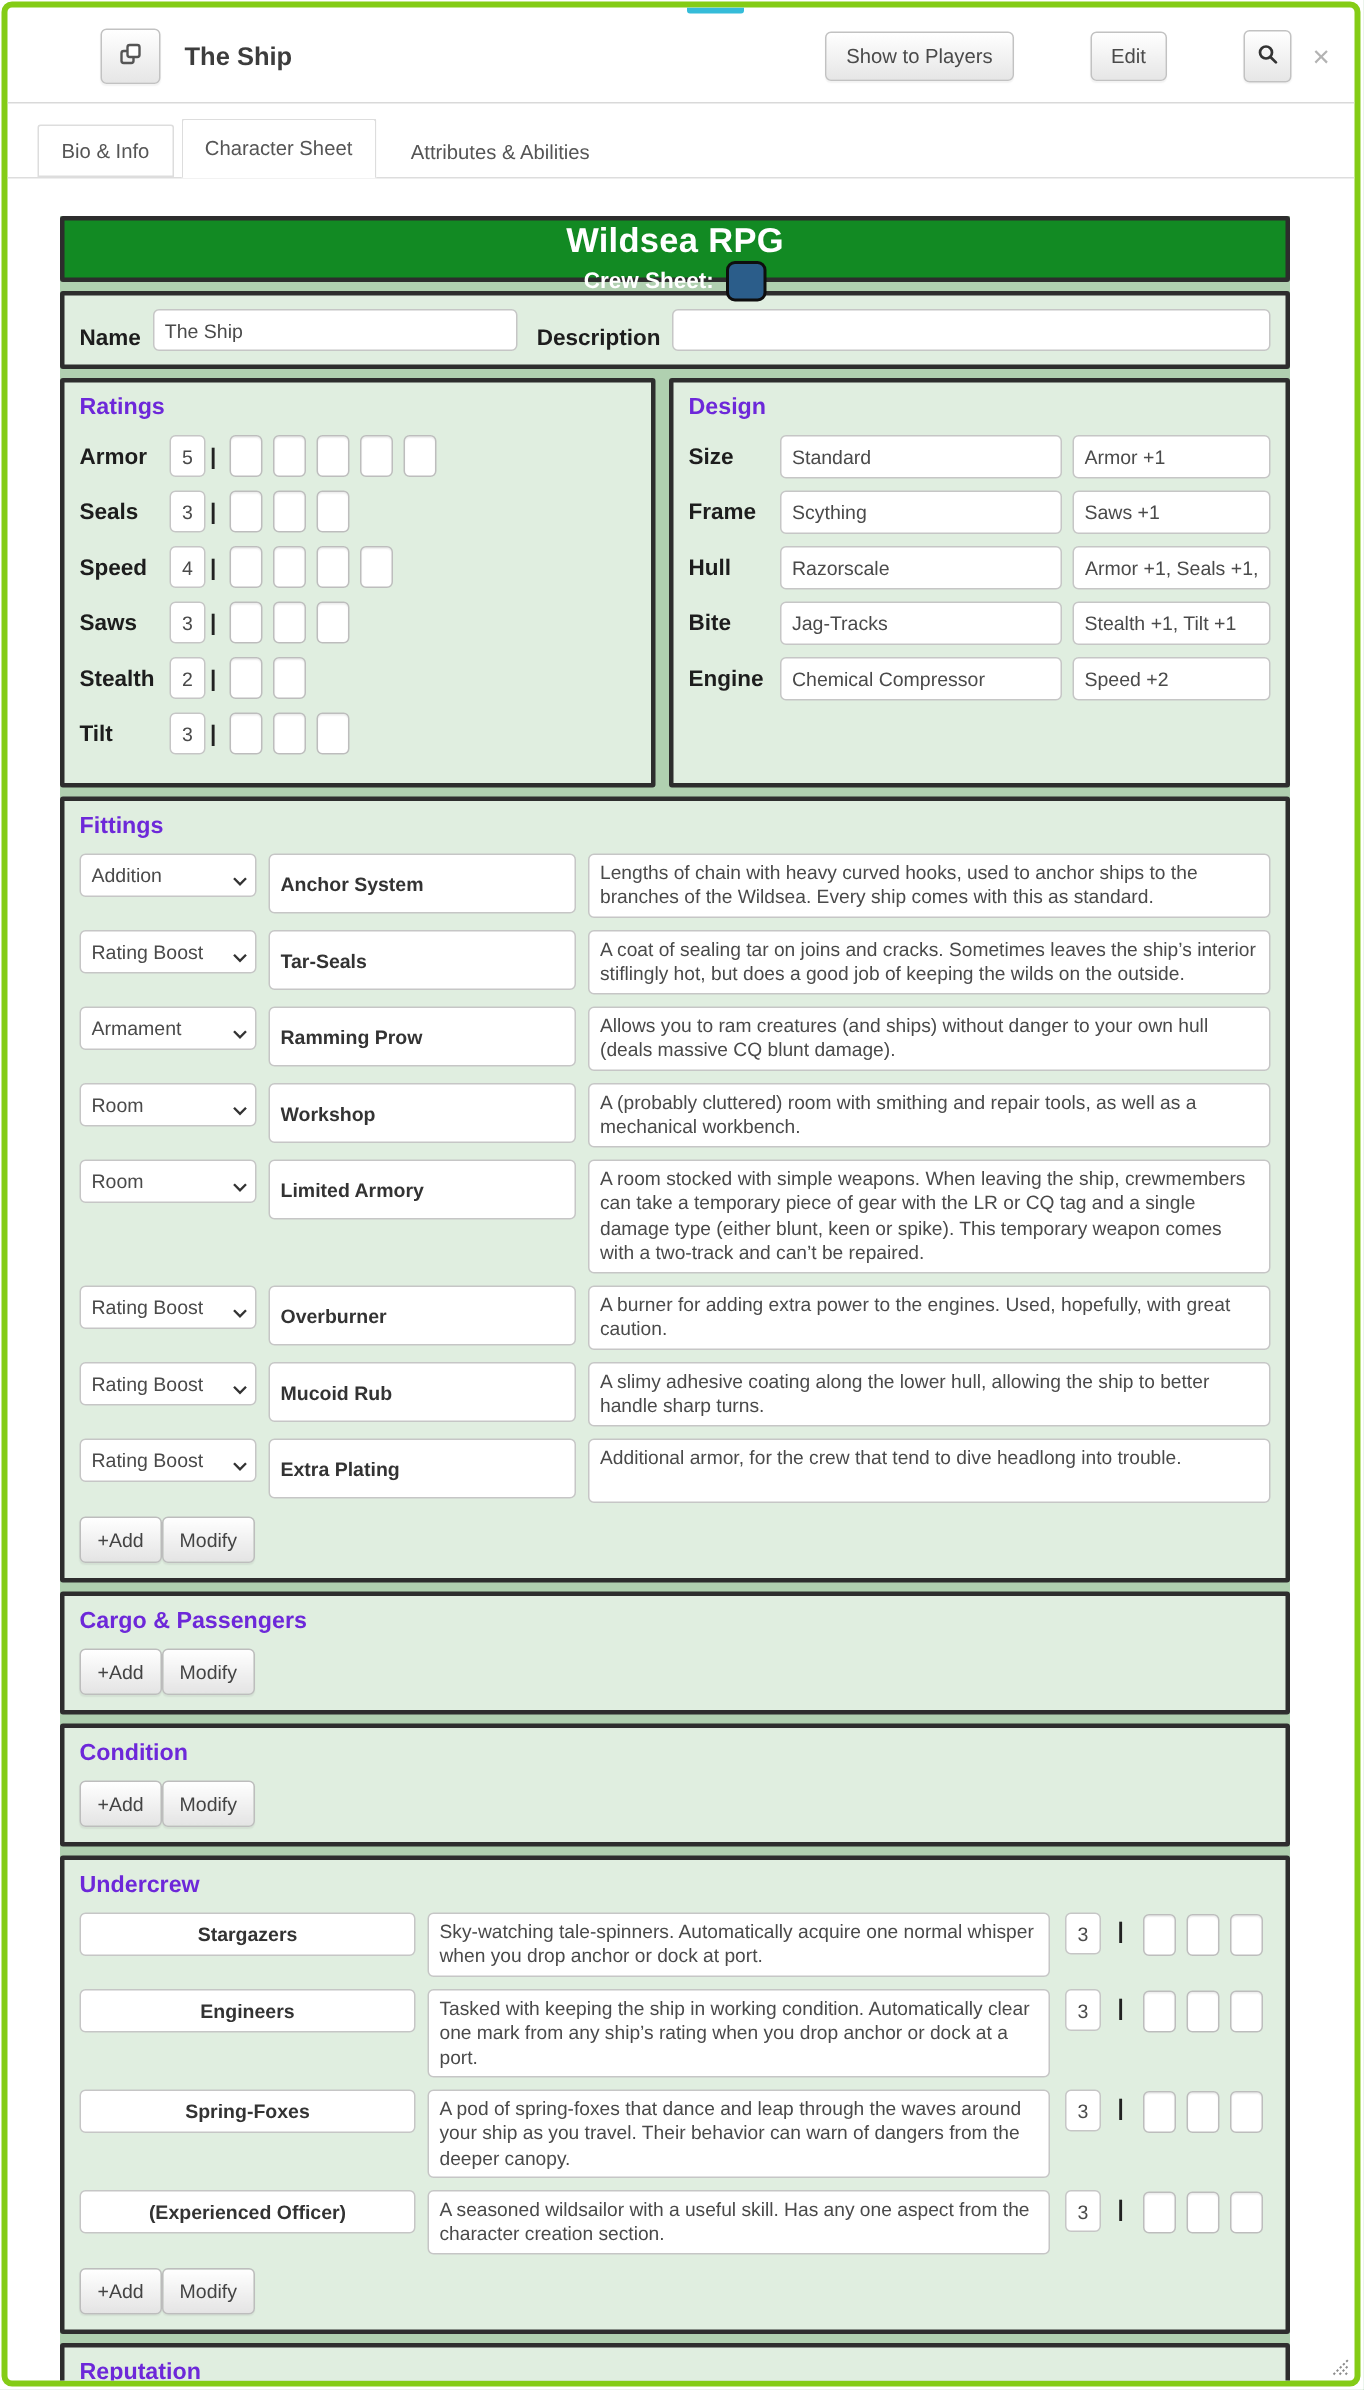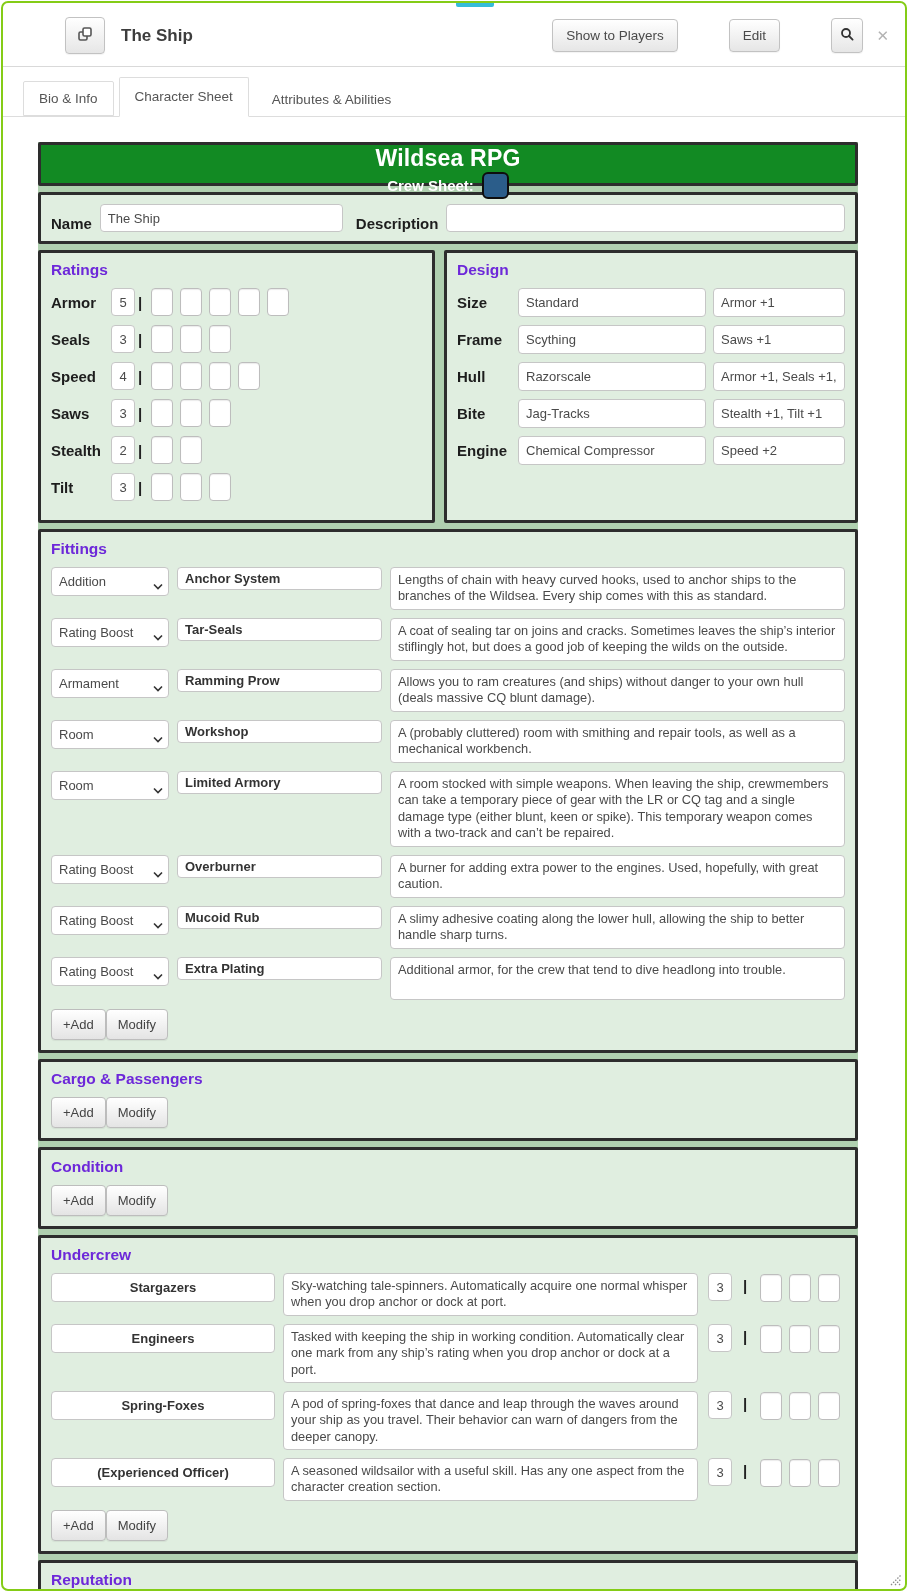--- a/index.html
+++ b/index.html
@@ -1,20 +1,20 @@
 <!DOCTYPE html>
 <html><head>
 <meta charset="utf-8">
 <style>
   * { box-sizing: border-box; margin: 0; padding: 0; }
   html,body { background:#fff; font-family:"Liberation Sans","DejaVu Sans",sans-serif; }
   body { width:909px; height:1593px; position:relative; }
 
   .dialog { position:absolute; left:1px; top:1px; width:906px; height:1590px;
-    background:#fff; border:2px solid #84cc16; border-radius:7px; overflow:hidden; }
+    background:#fff; border:4px solid #84cc16; border-radius:7px; overflow:hidden; }
   .tab-indicator { position:absolute; left:453px; top:0; width:38px; height:4px;
     background:#35bcd9; border-radius:0 0 2px 2px; }
 
   
   .titlebar { display:flex; align-items:center; padding:14px 16px 10px 18px; }
   .icon-btn, .hdr-btn { background:linear-gradient(#ffffff,#e6e6e6); border:1px solid #c2c2c2;
     border-radius:4px; color:#4a4a4a; cursor:pointer; box-shadow:0 1px 1px rgba(0,0,0,.05);margin-left:44px; }
   .popout-btn { width:40px; height:37px; display:flex; align-items:center; justify-content:center; }
   .dialog-title { font-size:17px; font-weight:bold; color:#3d3d3d; margin-left:16px; flex:1; }
   .titlebar-actions { display:flex; align-items:center; gap:7px; margin-right:26px; }
@@ -81,21 +81,21 @@
   .design-label { width:58px; font-size:15px; font-weight:bold; color:#1d1d1d; }
   .design-name { width:188px; height:29px; }
   .design-bonus { width:132px; height:29px; white-space:nowrap; overflow:hidden; }
 
   
   .fitting-row { display:flex; align-items:flex-start; gap:8px; margin-bottom:8px; }
   .select-wrap { position:relative; width:118px; flex:none; }
   .select-wrap select { width:118px; height:29px; appearance:none; -webkit-appearance:none;
     padding-right:20px; background:#fff; }
   .select-wrap .chev { position:absolute; right:6px; top:9px; pointer-events:none; }
-  .fitting-name { width:205px; height:23px; flex:none; }
+  .fitting-name { width:205px; height:40px; flex:none; }
   .fit-desc { flex:1; font-size:12.8px; }
 
   
   .crew-row { display:flex; align-items:flex-start; gap:8px; margin-bottom:8px; }
   .crew-name { width:224px; height:29px; flex:none;text-align:center; }
   .crew-desc { width:415px; flex:none; font-size:12.8px; }
   .crew-row .num-input { margin-left:2px; }
   .crew-row .pipe { margin-top:4px; }
   .crew-row .track { margin-left:2px; margin-top:1px; }
 

